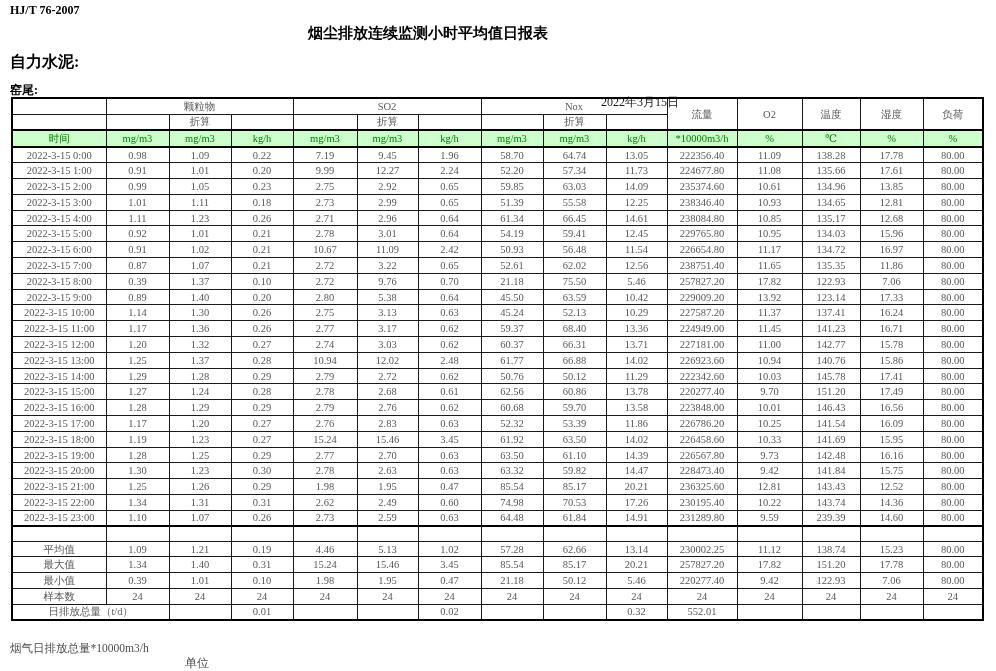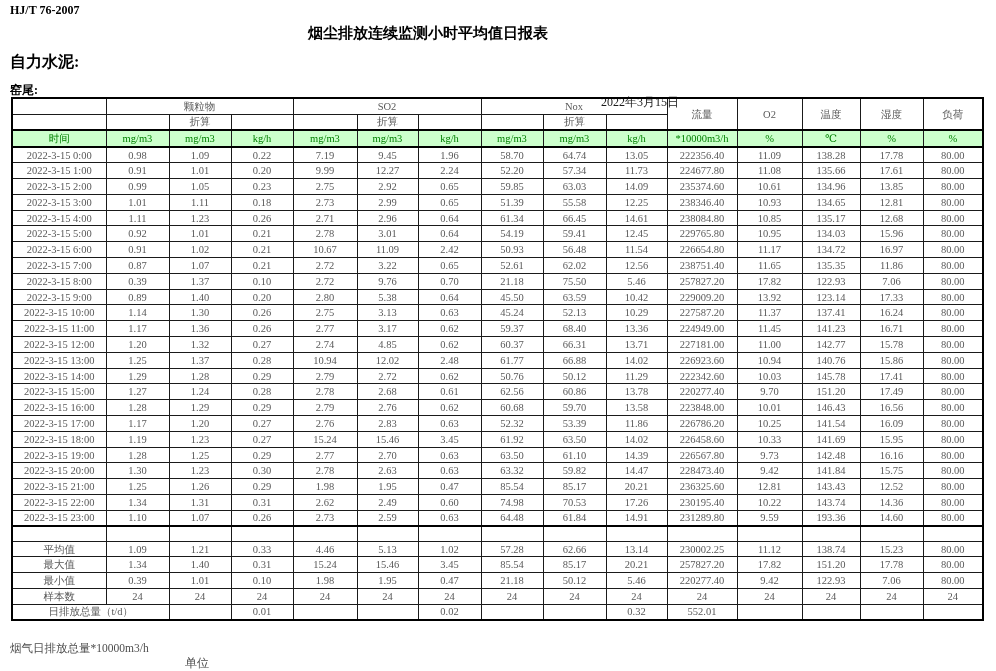--- a/index.html
+++ b/index.html
@@ -323,21 +323,21 @@
         <td data-name="value-cell">141.23</td>
         <td data-name="value-cell">16.71</td>
         <td data-name="value-cell">80.00</td>
       </tr>
       <tr data-name="table-row">
         <td data-name="time-cell">2022-3-15 12:00</td>
         <td data-name="value-cell">1.20</td>
         <td data-name="value-cell">1.32</td>
         <td data-name="value-cell">0.27</td>
         <td data-name="value-cell">2.74</td>
-        <td data-name="value-cell">4.85</td>
+        <td data-name="value-cell">3.03</td>
         <td data-name="value-cell">0.62</td>
         <td data-name="value-cell">60.37</td>
         <td data-name="value-cell">66.31</td>
         <td data-name="value-cell">13.71</td>
         <td data-name="value-cell">227181.00</td>
         <td data-name="value-cell">11.00</td>
         <td data-name="value-cell">142.77</td>
         <td data-name="value-cell">15.78</td>
         <td data-name="value-cell">80.00</td>
       </tr>
@@ -517,21 +517,21 @@
         <td data-name="value-cell">1.07</td>
         <td data-name="value-cell">0.26</td>
         <td data-name="value-cell">2.73</td>
         <td data-name="value-cell">2.59</td>
         <td data-name="value-cell">0.63</td>
         <td data-name="value-cell">64.48</td>
         <td data-name="value-cell">61.84</td>
         <td data-name="value-cell">14.91</td>
         <td data-name="value-cell">231289.80</td>
         <td data-name="value-cell">9.59</td>
-        <td data-name="value-cell">193.36</td>
+        <td data-name="value-cell">239.39</td>
         <td data-name="value-cell">14.60</td>
         <td data-name="value-cell">80.00</td>
       </tr>
     </tbody>
   <tbody data-name="summary-body">
       <tr data-name="spacer-row" class="spacer-row">
         <td data-name="spacer-cell"></td>
         <td data-name="spacer-cell"></td>
         <td data-name="spacer-cell"></td>
         <td data-name="spacer-cell"></td>
@@ -544,21 +544,21 @@
         <td data-name="spacer-cell"></td>
         <td data-name="spacer-cell"></td>
         <td data-name="spacer-cell"></td>
         <td data-name="spacer-cell"></td>
         <td data-name="spacer-cell"></td>
       </tr>
       <tr data-name="summary-row">
         <td data-name="summary-label-cell">平均值</td>
         <td data-name="summary-value-cell">1.09</td>
         <td data-name="summary-value-cell">1.21</td>
-        <td data-name="summary-value-cell">0.33</td>
+        <td data-name="summary-value-cell">0.19</td>
         <td data-name="summary-value-cell">4.46</td>
         <td data-name="summary-value-cell">5.13</td>
         <td data-name="summary-value-cell">1.02</td>
         <td data-name="summary-value-cell">57.28</td>
         <td data-name="summary-value-cell">62.66</td>
         <td data-name="summary-value-cell">13.14</td>
         <td data-name="summary-value-cell">230002.25</td>
         <td data-name="summary-value-cell">11.12</td>
         <td data-name="summary-value-cell">138.74</td>
         <td data-name="summary-value-cell">15.23</td>

